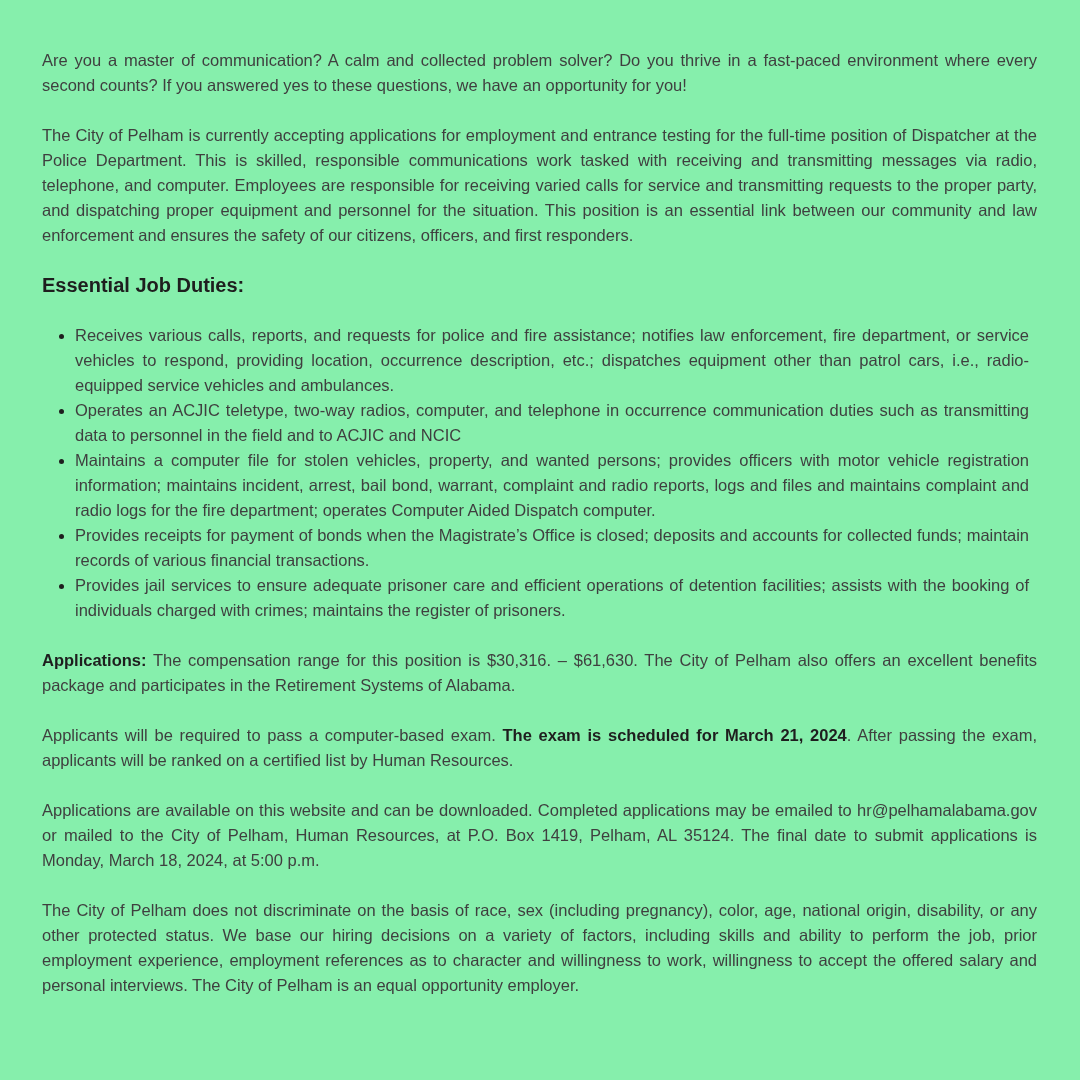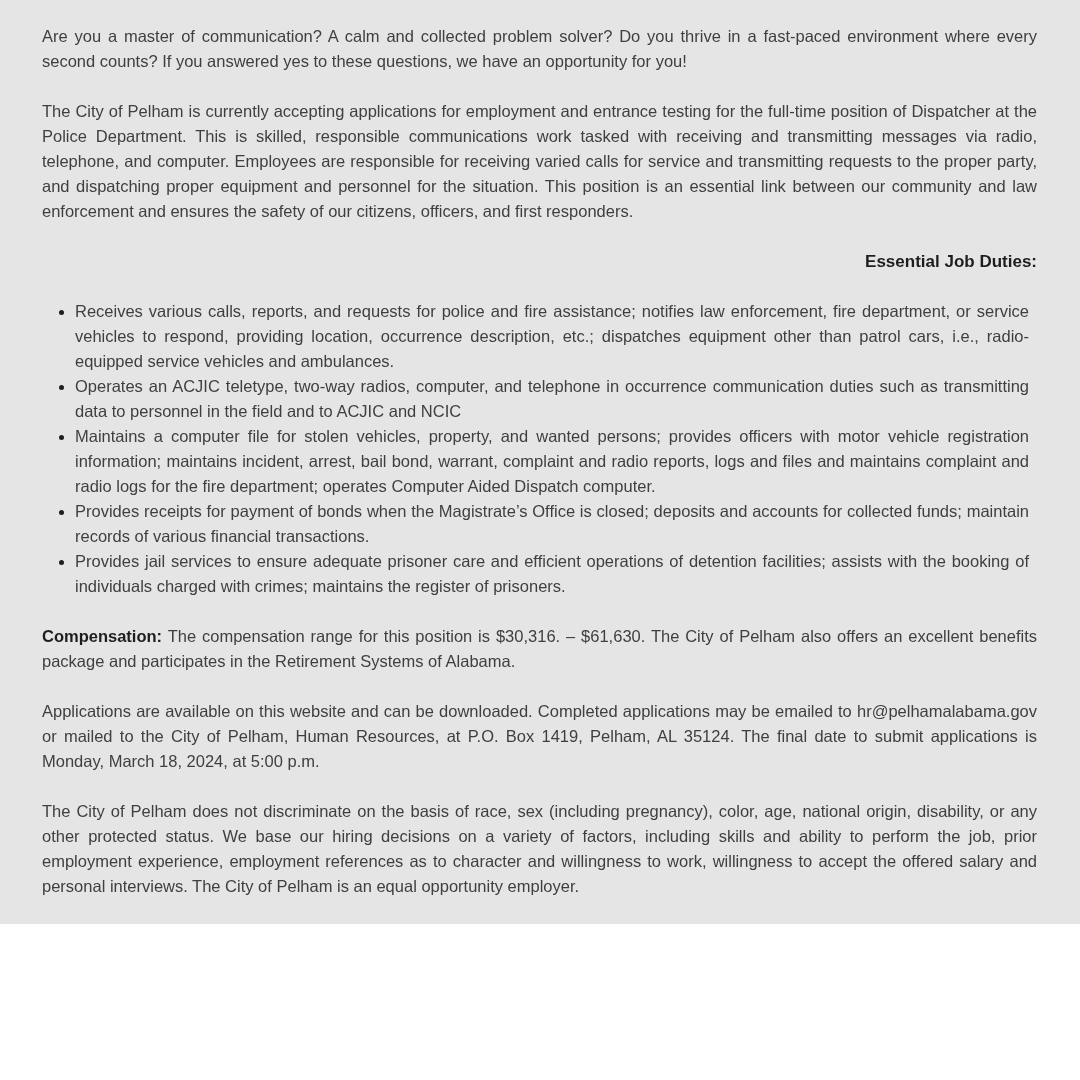--- a/index.html
+++ b/index.html
@@ -2,40 +2,40 @@
 <html><head>
 <meta charset="utf-8">
 <style>
   html, body {
     margin: 0;
     padding: 0;
     background: #ffffff;
   }
   .page {
     width: 1080px;
-    height: 924px;
-    background: #e5e5e5;
+    height: 1080px;
+    background: #86efac;
     box-sizing: border-box;
-    padding: 24px 43px 0 42px;
+    padding: 48px 43px 0 42px;
     font-family: "Liberation Sans", "DejaVu Sans", sans-serif;
     font-size: 16.5px;
     line-height: 25px;
     color: #3f3f3f;
     overflow: hidden;
   }
   .para {
     margin: 0 0 25px 0;
     text-align: justify;
   }
   .heading {
     margin: 0 0 25px 0;
-    font-size: 17px;
+    font-size: 20px;
     font-weight: 700;
     color: #1e1e1e;
-    text-align: right;
+    text-align: left;
   }
   ul.duties {
     margin: 0 8px 25px 0;
     padding-left: 33px;
     list-style: disc outside;
   }
   ul.duties li {
     text-align: justify;
     padding-left: 0;
   }
@@ -63,20 +63,21 @@
   <p class="heading">Essential Job Duties:</p>
 
   <ul class="duties">
     <li>Receives various calls, reports, and requests for police and fire assistance; notifies law enforcement, fire department, or service vehicles to respond, providing location, occurrence description, etc.; dispatches equipment other than patrol cars, i.e., radio-equipped service vehicles and ambulances.</li>
     <li>Operates an ACJIC teletype, two-way radios, computer, and telephone in occurrence communication duties such as transmitting data to personnel in the field and to ACJIC and NCIC</li>
     <li>Maintains a computer file for stolen vehicles, property, and wanted persons; provides officers with motor vehicle registration information; maintains incident, arrest, bail bond, warrant, complaint and radio reports, logs and files and maintains complaint and radio logs for the fire department; operates Computer Aided Dispatch computer.</li>
     <li>Provides receipts for payment of bonds when the Magistrate’s Office is closed; deposits and accounts for collected funds; maintain records of various financial transactions.</li>
     <li>Provides jail services to ensure adequate prisoner care and efficient operations of detention facilities; assists with the booking of individuals charged with crimes; maintains the register of prisoners.</li>
   </ul>
 
-  <p class="para"><span class="bold-inline">Compensation:</span><span> The compensation range for this position is $30,316. – $61,630. The City of Pelham also offers an excellent benefits package and participates in the Retirement Systems of Alabama.</span></p>
+  <p class="para"><span class="bold-inline">Applications:</span><span> The compensation range for this position is $30,316. – $61,630. The City of Pelham also offers an excellent benefits package and participates in the Retirement Systems of Alabama.</span></p>
 
+  <p class="para"><span>Applicants will be required to pass a computer-based exam. </span><span class="bold-inline">The exam is scheduled for March 21, 2024</span><span>. After passing the exam, applicants will be ranked on a certified list by Human Resources.</span></p>
 
   <p class="para">Applications are available on this website and can be downloaded. Completed applications may be emailed to hr@pelhamalabama.gov or mailed to the City of Pelham, Human Resources, at P.O. Box 1419, Pelham, AL 35124. The final date to submit applications is Monday, March 18, 2024, at 5:00 p.m.</p>
 
   <p class="para eeo">The City of Pelham does not discriminate on the basis of race, sex (including pregnancy), color, age, national origin, disability, or any other protected status. We base our hiring decisions on a variety of factors, including skills and ability to perform the job, prior employment experience, employment references as to character and willingness to work, willingness to accept the offered salary and personal interviews. The City of Pelham is an equal opportunity employer.</p>
 
 </div>
 
 </body></html>

